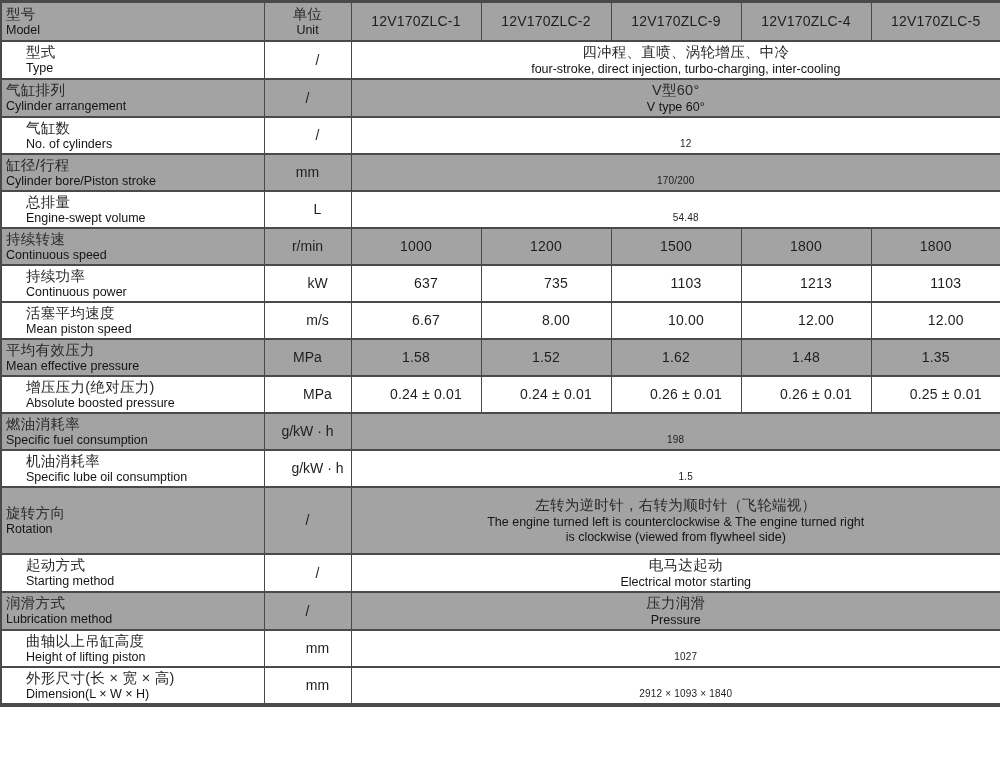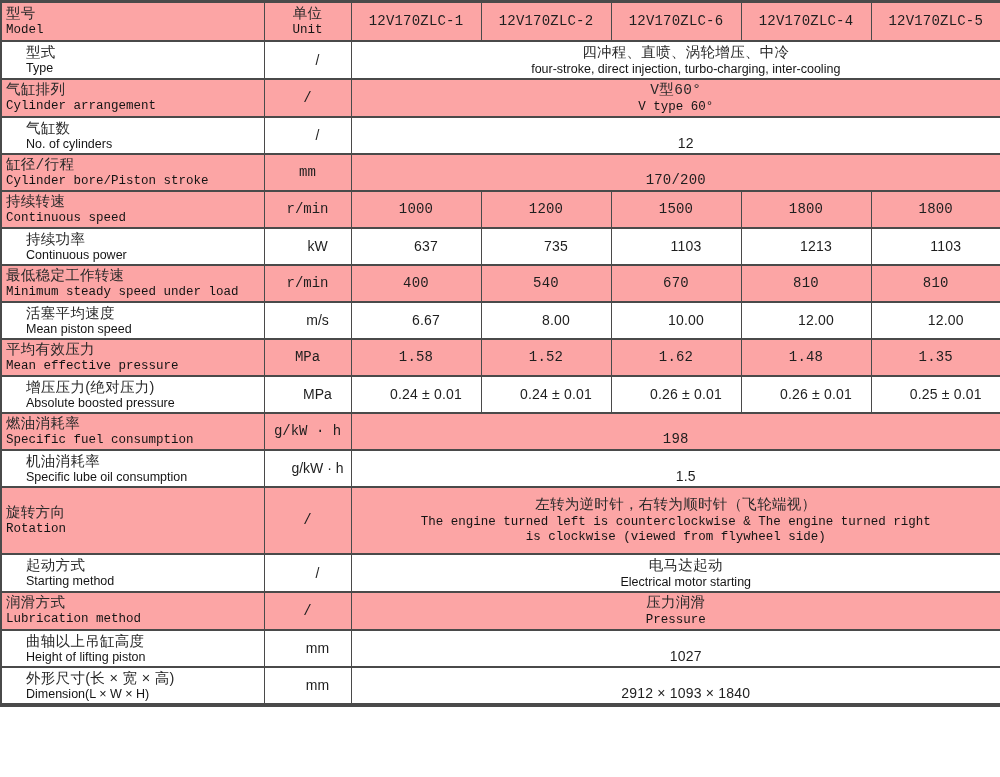--- a/index.html
+++ b/index.html
@@ -29,21 +29,21 @@
     border-left: 1px solid #4a4a4a;
     border-right: 1px solid #4a4a4a;
     padding: 1px 4px;
     vertical-align: middle;
     overflow: hidden;
     box-sizing: border-box;
   }
   tr.row { height: 37px; }
   tr.row-header { height: 39px; }
   tr.row-tall { height: 67px; }
-  tr.gray td { background: #fca5a5; font-family: Liberation Mono, monospace; }
+  tr.gray td { background: #a3a3a3; }
   tr.white td { background: #ffffff; padding-left: 24px; }
 
   td.label-cell {
     text-align: left;
     padding-left: 9px;
     padding-right: 4px;
   }
   .zh {
     font-size: 14.5px;
     line-height: 18px;
@@ -62,21 +62,21 @@
     font-size: 14px;
   }
   td.value-cell {
     font-size: 14px;
     letter-spacing: 0.2px;
     text-align: center;
   }
   td.merged-cell .zh { line-height: 19px; }
   td.merged-cell .en { line-height: 15px; }
   .single-value {
-    font-size: 14px;
+    font-size: 10px;
     letter-spacing: 0.2px;
     margin-top: 16px;
   }
 </style>
 </head>
 <body>
 
 <div class="page">
   <table class="spec">
     <colgroup>
@@ -93,21 +93,21 @@
           <td class="label-cell">
             <div class="zh">型号</div>
             <div class="en">Model</div>
           </td>
           <td class="unit-cell">
             <div class="zh">单位</div>
             <div class="en">Unit</div>
           </td>
           <td class="value-cell">12V170ZLC-1</td>
           <td class="value-cell">12V170ZLC-2</td>
-          <td class="value-cell">12V170ZLC-6</td>
+          <td class="value-cell">12V170ZLC-9</td>
           <td class="value-cell">12V170ZLC-4</td>
           <td class="value-cell">12V170ZLC-5</td>
         </tr>
         <tr class="row white">
           <td class="label-cell">
             <div class="zh">型式</div>
             <div class="en">Type</div>
           </td>
           <td class="unit-cell">/</td>
           <td class="merged-cell" colspan="5">
@@ -137,20 +137,30 @@
           </td>
         </tr>
         <tr class="row gray">
           <td class="label-cell">
             <div class="zh">缸径/行程</div>
             <div class="en">Cylinder bore/Piston stroke</div>
           </td>
           <td class="unit-cell">mm</td>
           <td class="merged-cell" colspan="5">
             <div class="single-value">170/200</div>
+          </td>
+        </tr>
+        <tr class="row white">
+          <td class="label-cell">
+            <div class="zh">总排量</div>
+            <div class="en">Engine-swept volume</div>
+          </td>
+          <td class="unit-cell">L</td>
+          <td class="merged-cell" colspan="5">
+            <div class="single-value">54.48</div>
           </td>
         </tr>
         <tr class="row gray">
           <td class="label-cell">
             <div class="zh">持续转速</div>
             <div class="en">Continuous speed</div>
           </td>
           <td class="unit-cell">r/min</td>
           <td class="value-cell">1000</td>
           <td class="value-cell">1200</td>
@@ -163,32 +173,20 @@
             <div class="zh">持续功率</div>
             <div class="en">Continuous power</div>
           </td>
           <td class="unit-cell">kW</td>
           <td class="value-cell">637</td>
           <td class="value-cell">735</td>
           <td class="value-cell">1103</td>
           <td class="value-cell">1213</td>
           <td class="value-cell">1103</td>
         </tr>
-        <tr class="row gray">
-          <td class="label-cell">
-            <div class="zh">最低稳定工作转速</div>
-            <div class="en">Minimum steady speed under load</div>
-          </td>
-          <td class="unit-cell">r/min</td>
-          <td class="value-cell">400</td>
-          <td class="value-cell">540</td>
-          <td class="value-cell">670</td>
-          <td class="value-cell">810</td>
-          <td class="value-cell">810</td>
-        </tr>
         <tr class="row white">
           <td class="label-cell">
             <div class="zh">活塞平均速度</div>
             <div class="en">Mean piston speed</div>
           </td>
           <td class="unit-cell">m/s</td>
           <td class="value-cell">6.67</td>
           <td class="value-cell">8.00</td>
           <td class="value-cell">10.00</td>
           <td class="value-cell">12.00</td>

